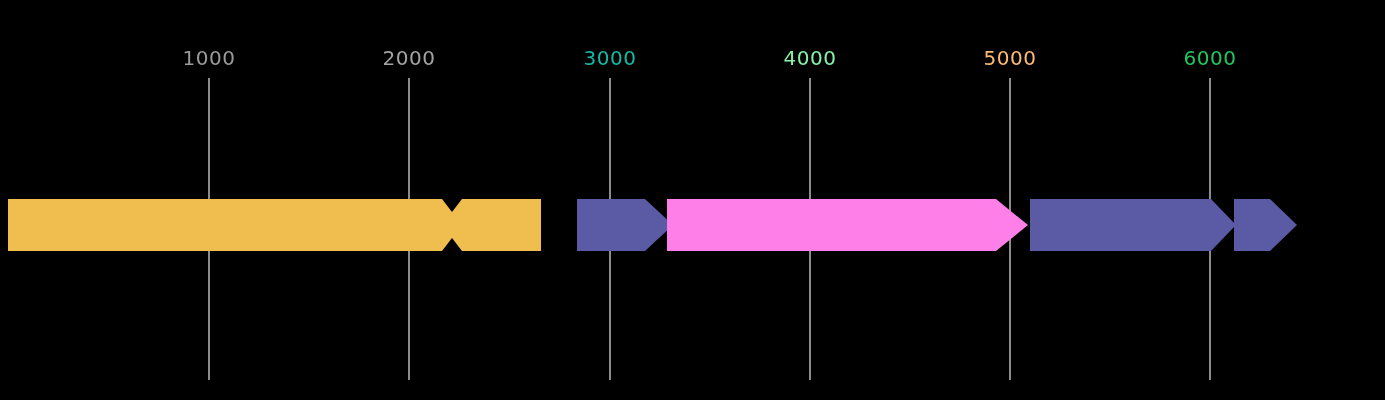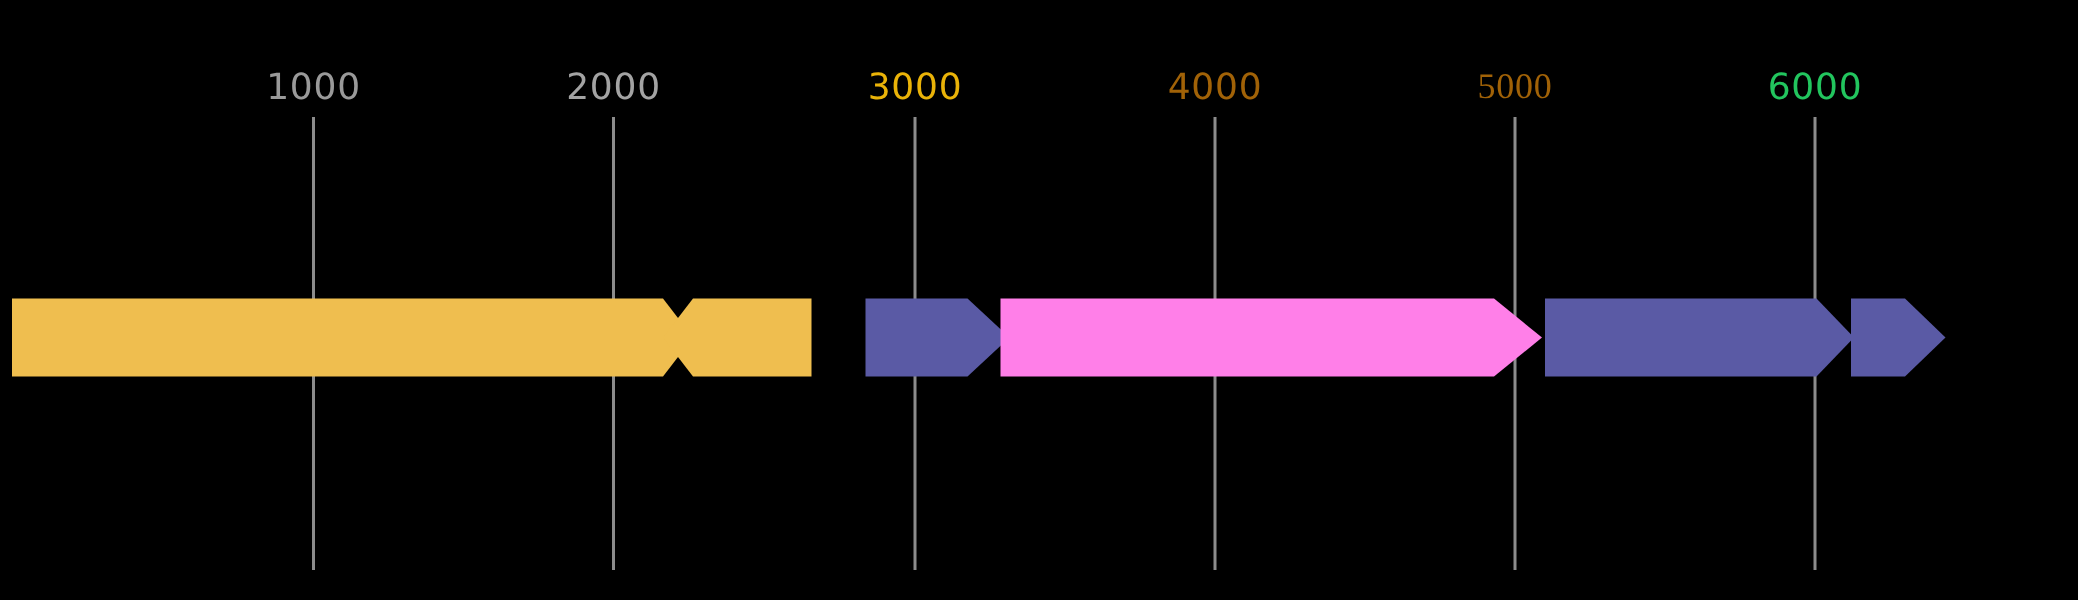--- a/index.html
+++ b/index.html
@@ -8,21 +8,21 @@
     width:1385px;height:400px;
     background:#000;
     overflow:hidden;
     font-family:"DejaVu Sans","Liberation Sans",sans-serif;
   }
   .axis-layer,.track-layer{position:absolute;left:0;top:0;width:1385px;height:400px;}
   .gridline{position:absolute;width:2px;background:#8c8c8c;}
   .tick-label{
     position:absolute;
     color:#9a9a9a;
-    font-size:24px;
+    font-size:20px;
     line-height:20px;
     letter-spacing:0.5px;
     white-space:nowrap;
     transform:translateX(-50%);
     text-align:center;
   }
   .feature{position:absolute;}
   .feature svg{display:block;overflow:visible;}
 </style>
 </head>
@@ -35,23 +35,23 @@
         <div class="gridline" style="left: 208px; top: 78px; height: 302px; background: rgb(140, 140, 140);"></div>
         <div class="gridline" style="left: 408px; top: 78px; height: 302px; background: rgb(140, 140, 140);"></div>
         <div class="gridline" style="left: 609px; top: 78px; height: 302px; background: rgb(140, 140, 140);"></div>
         <div class="gridline" style="left: 809px; top: 78px; height: 302px; background: rgb(140, 140, 140);"></div>
         <div class="gridline" style="left: 1009px; top: 78px; height: 302px; background: rgb(140, 140, 140);"></div>
         <div class="gridline" style="left: 1209px; top: 78px; height: 302px; background: rgb(140, 140, 140);"></div>
       </div>
     <div id="ticklabels">
         <div class="tick-label" style="left: 209px; top: 48px; color: rgb(154, 154, 154);">1000</div>
         <div class="tick-label" style="left: 409px; top: 48px; color: #a3a3a3;">2000</div>
-        <div class="tick-label" style="left: 610px; top: 48px; color: #eab308; text-align: right;">3000</div>
-        <div class="tick-label" style="left: 810px; top: 48px; color: #a16207;">4000</div>
-        <div class="tick-label" style="left: 1010px; top: 48px; color: #a16207; font-family: Liberation Serif, serif;">5000</div>
+        <div class="tick-label" style="left: 610px; top: 48px; color: #14b8a6; text-align: right;">3000</div>
+        <div class="tick-label" style="left: 810px; top: 48px; color: #86efac;">4000</div>
+        <div class="tick-label" style="left: 1010px; top: 48px; color: #fdba74;">5000</div>
         <div class="tick-label" style="left: 1210px; top: 48px; color: #22c55e;">6000</div>
       </div>
   </div>
 
   <div class="track-layer">
     <div id="features">
         <div class="feature" style="left: 8px; top: 199px; width: 454px; height: 52px;">
           <svg width="454" height="52">
             <polygon points="0,0 434,0 454,26 434,52 0,52" fill="#EFBE4F"></polygon>
           </svg>

